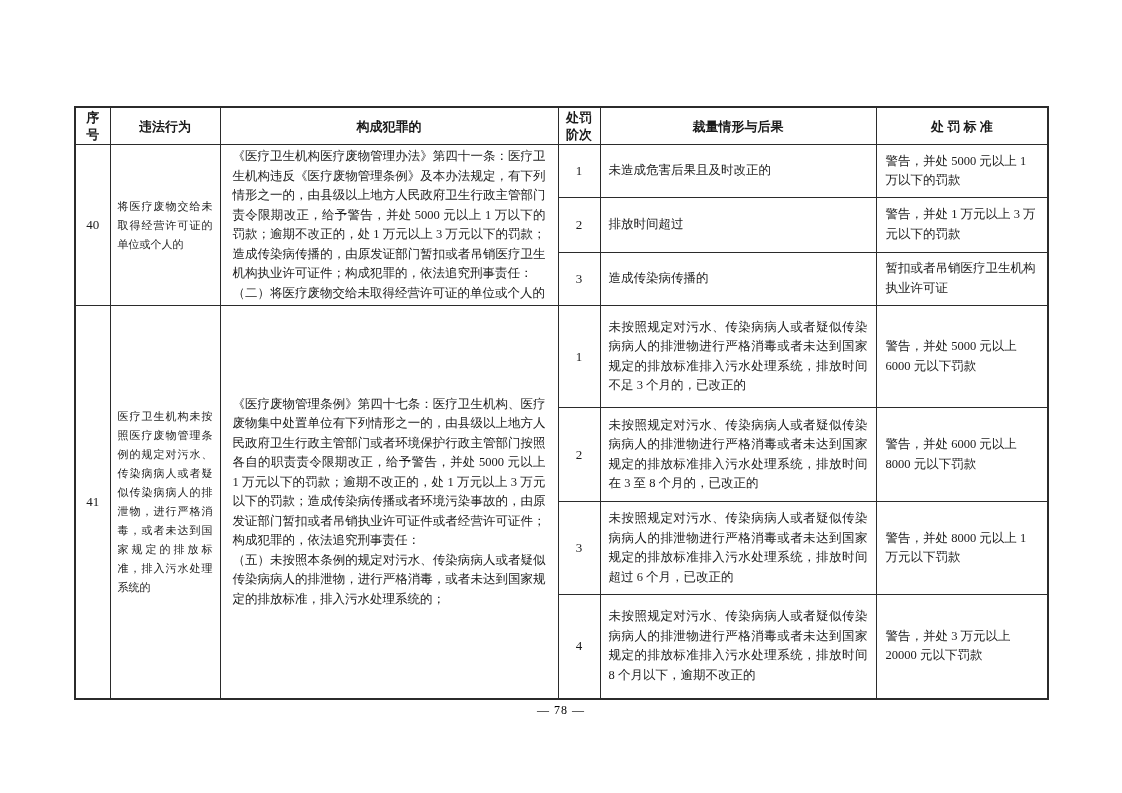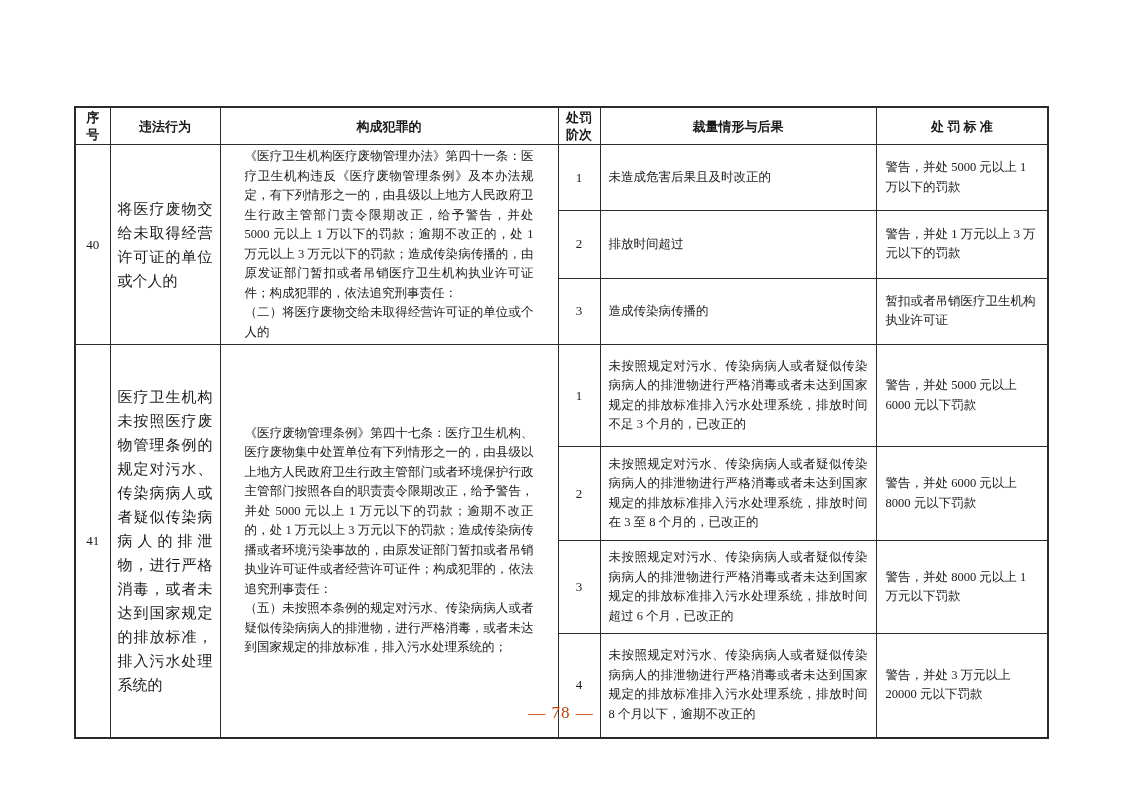--- a/index.html
+++ b/index.html
@@ -43,26 +43,26 @@
   tr.rh-41b { height: 94px; }
   tr.rh-41c { height: 93px; }
   tr.rh-41d { height: 104px; }
   td.no, td.level {
     text-align: center;
     font-size: 13px;
     padding: 0 2px;
   }
   td.behavior {
     padding: 8px 7px;
-    font-size: 15px;
-    line-height: 24px;
+    font-size: 11px;
+    line-height: 19px;
     text-align: justify;
   }
   td.legal {
-    padding: 2px 24px;
+    padding: 2px 12px;
     font-size: 12.5px;
     line-height: 19.5px;
     text-align: justify;
     white-space: pre-line;
   }
   td.situation {
     padding: 2px 8px;
     font-size: 12.5px;
     line-height: 19.5px;
     text-align: justify;
@@ -72,22 +72,22 @@
     font-size: 12.5px;
     line-height: 19.5px;
     text-align: left;
   }
   .page-footer {
     position: absolute;
     left: 0;
     right: 0;
     top: 703px;
     text-align: center;
-    font-size: 17px;
-    color: #c2410c;
+    font-size: 12px;
+    color: #000000;
     letter-spacing: 1px;
   }
 </style>
 </head>
 <body>
 
 <div class="page">
 
   <table class="penalty-table">
     <colgroup>

